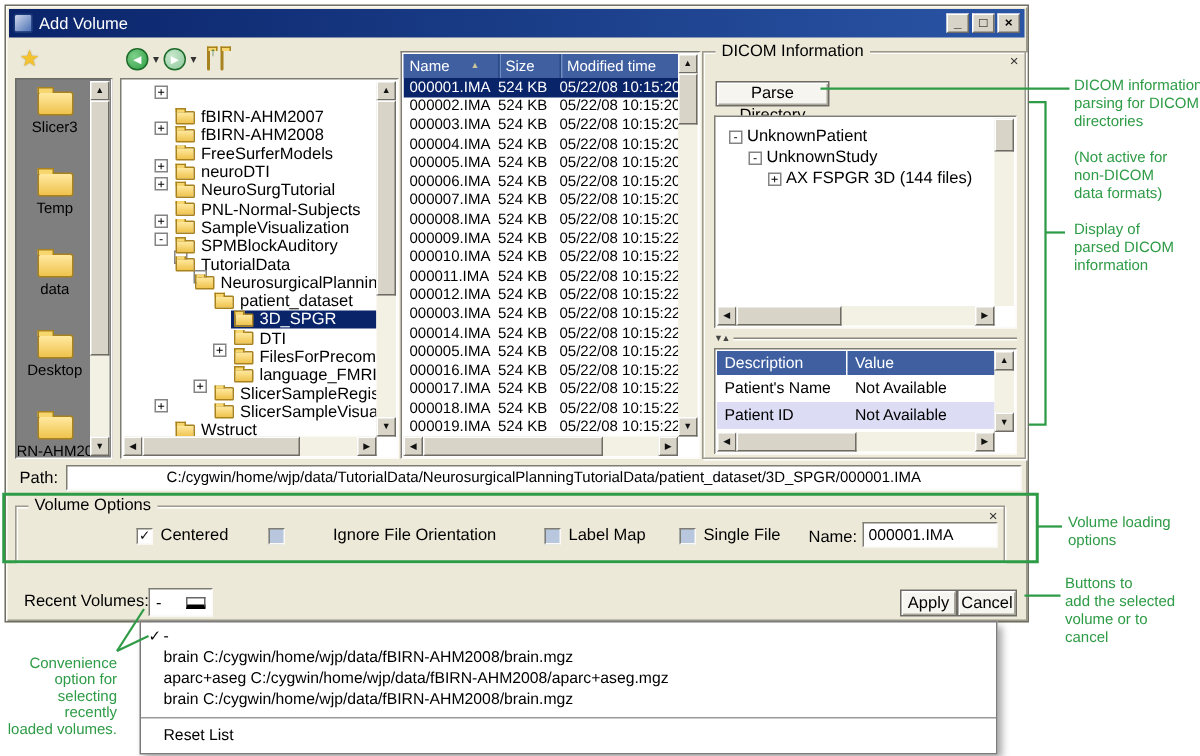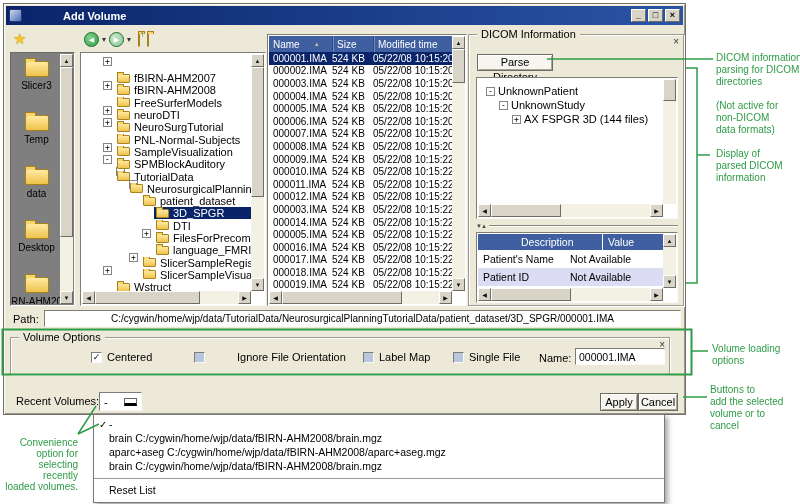--- a/index.html
+++ b/index.html
@@ -7,21 +7,21 @@
   *{box-sizing:border-box;}
   #canvas{position:relative;width:800px;height:504px;background:#fff;}
 
   
   .window{position:absolute;left:3px;top:3px;width:683px;height:412px;background:#ece9d8;
     border:1px solid #716f64;box-shadow:inset 1px 1px 0 #fdfcf9, inset -1px -1px 0 #9b998c;}
   .titlebar{position:absolute;left:2px;top:2px;right:2px;height:19px;
     background:linear-gradient(90deg,#0a246a,#2a55a5);display:flex;align-items:center;padding:0 3px;}
   .appicon{width:13px;height:13px;border-radius:2px;background:linear-gradient(135deg,#cfd8ea,#4a6fb5);
     border:1px solid #1c3a7a;margin-right:4px;flex:none;}
-  .title{color:#fff;font-weight:bold;font-size:11px;margin-left:37px;}
+  .title{color:#fff;font-weight:normal;font-size:11px;}
   .winbtns{margin-left:auto;display:flex;gap:2px;}
   .winbtn{width:15px;height:13px;background:#d8d4c8;border:1px solid;border-color:#fff #6e6c64 #6e6c64 #fff;
     font-size:9px;line-height:10px;text-align:center;font-weight:bold;color:#000;}
 
   
   .sunken{background:#fff;border:1px solid;border-color:#7e7d74 #fbfaf6 #fbfaf6 #7e7d74;}
   .btn{background:#f6f5f0;border:1px solid #6e6c64;box-shadow:inset 1px 1px 0 #fff, inset -1px -1px 0 #a9a79a;
     font-size:11px;text-align:center;}
   .etched{border:1px solid #9c9a8e;box-shadow:inset 1px 1px 0 #fff,1px 1px 0 #fff;}
   .legend{position:absolute;top:-7px;left:8px;background:#ece9d8;padding:0 4px;font-size:11px;}
@@ -87,38 +87,38 @@
 
   
   .dicomframe{position:absolute;left:464px;top:30px;width:216px;height:272px;}
   .parsebtn{position:absolute;left:8px;top:19px;width:76px;height:17px;line-height:15px;}
   .dbox{position:absolute;left:7px;top:42px;width:202px;height:142px;}
   .dicom-rows{position:absolute;left:1px;top:6px;right:14px;bottom:14px;overflow:hidden;}
   .dsplit{position:absolute;left:7px;top:187px;width:202px;height:8px;display:flex;align-items:center;}
   .dsplit .grip{font-size:6px;letter-spacing:-1px;color:#444;margin-right:3px;}
   .dsplit .ridge{flex:1;height:2px;border-top:1px solid #8a887c;border-bottom:1px solid #fff;}
   .dtablebox{position:absolute;left:7px;top:197px;width:202px;height:71px;}
-  .dthead{position:absolute;left:1px;top:1px;right:14px;height:16px;background:#3f5fa0;color:#fff;display:flex;font-size:10.5px;align-items:center;padding-left:38px;}
+  .dthead{position:absolute;left:1px;top:1px;right:14px;height:16px;background:#3f5fa0;color:#fff;display:flex;font-size:10.5px;align-items:center;}
   .dthc1{width:87px;padding-left:5px;border-right:1px solid #fff;height:100%;display:flex;align-items:center;}
   .dthc2{flex:1;padding-left:5px;}
   .dtable-rows{position:absolute;left:1px;top:17px;right:14px;height:36px;background:#fff;}
   .dtr{display:flex;height:18px;align-items:center;font-size:10.5px;}
   .dtr:nth-of-type(2){background:#dcdcf4;}
   .dtc1{width:87px;padding-left:5px;flex:none;}
   .dtc2{flex:1;padding-left:5px;}
 
   
   .pathlbl{position:absolute;left:9px;top:309px;}
   .pathinput{position:absolute;left:40px;top:306px;width:637px;height:17px;font-size:10px;padding:1px 3px;
     font-family:"Liberation Sans",sans-serif;text-align:center;}
   input{outline:none;}
   .voframe{position:absolute;left:6px;top:333px;width:660px;height:38px;}
   .vo-item{position:absolute;top:12px;display:flex;align-items:center;gap:5px;height:14px;}
   .vo-item:nth-of-type(1){left:80px;}
-  .vo-item:nth-of-type(2){left:183px;gap:32px;}
+  .vo-item:nth-of-type(2){left:168px;gap:32px;}
   .vo-item:nth-of-type(3){left:352px;}
   .vo-item:nth-of-type(4){left:442px;}
   .cbox{width:11px;height:11px;border:1px solid;border-color:#7e7d74 #fbfaf6 #fbfaf6 #7e7d74;background:#b9c7de;
     font-size:9px;line-height:9px;text-align:center;font-weight:bold;color:#111;flex:none;}
   .vo-item.checked .cbox{background:#fff;}
   .namelbl{position:absolute;left:528px;top:14px;}
   .nameinput{position:absolute;left:564px;top:10px;width:90px;height:17px;font-size:10.5px;padding:1px 3px;
     font-family:"Liberation Sans",sans-serif;}
   .recentlbl{position:absolute;left:12px;top:391px;}
   .dropdown{position:absolute;left:95px;top:388px;width:43px;height:19px;display:flex;align-items:center;

